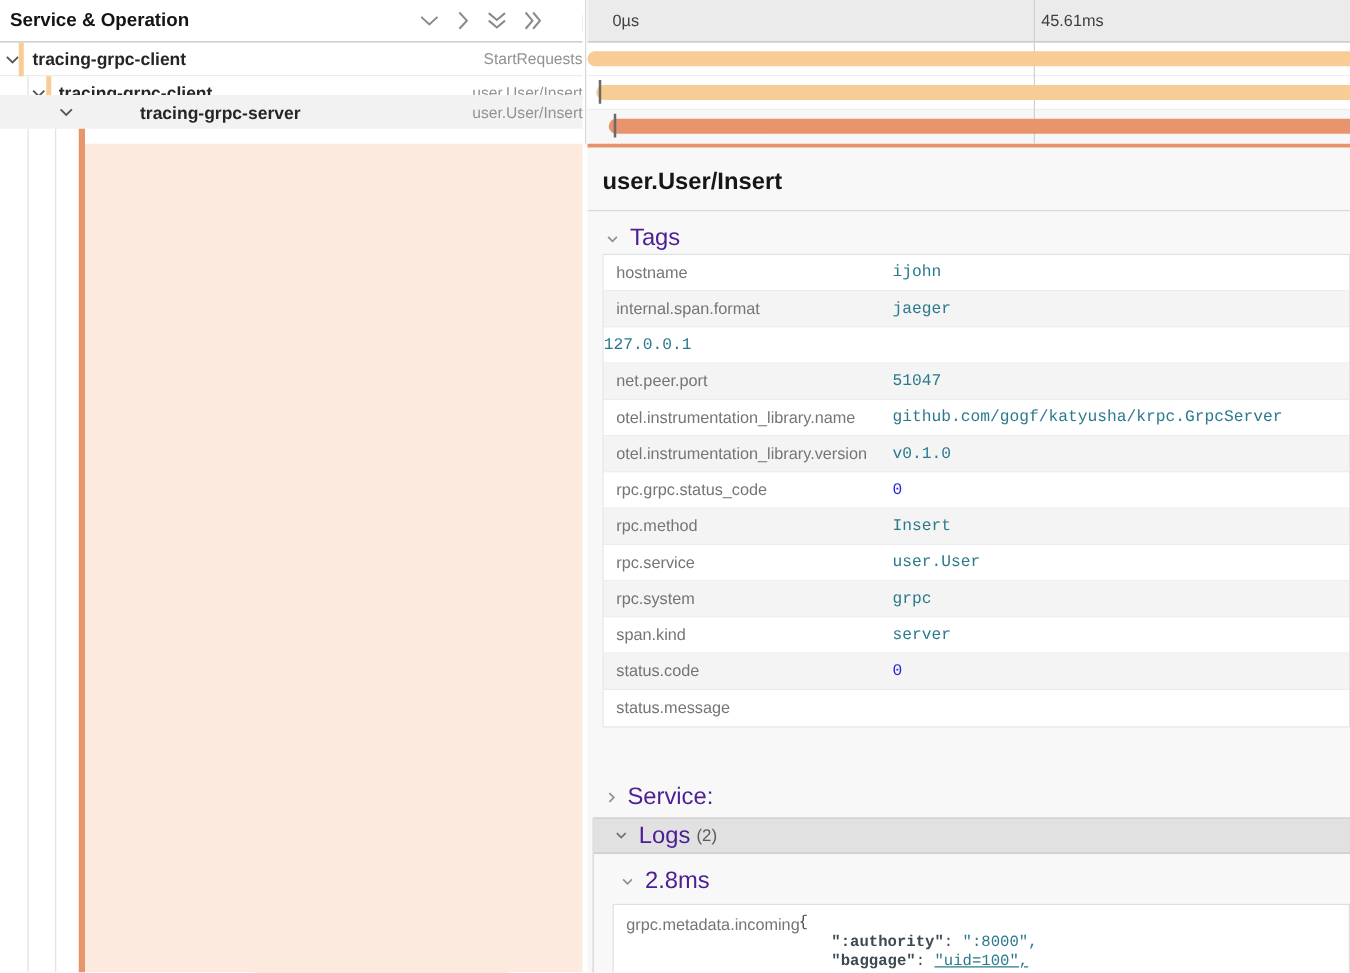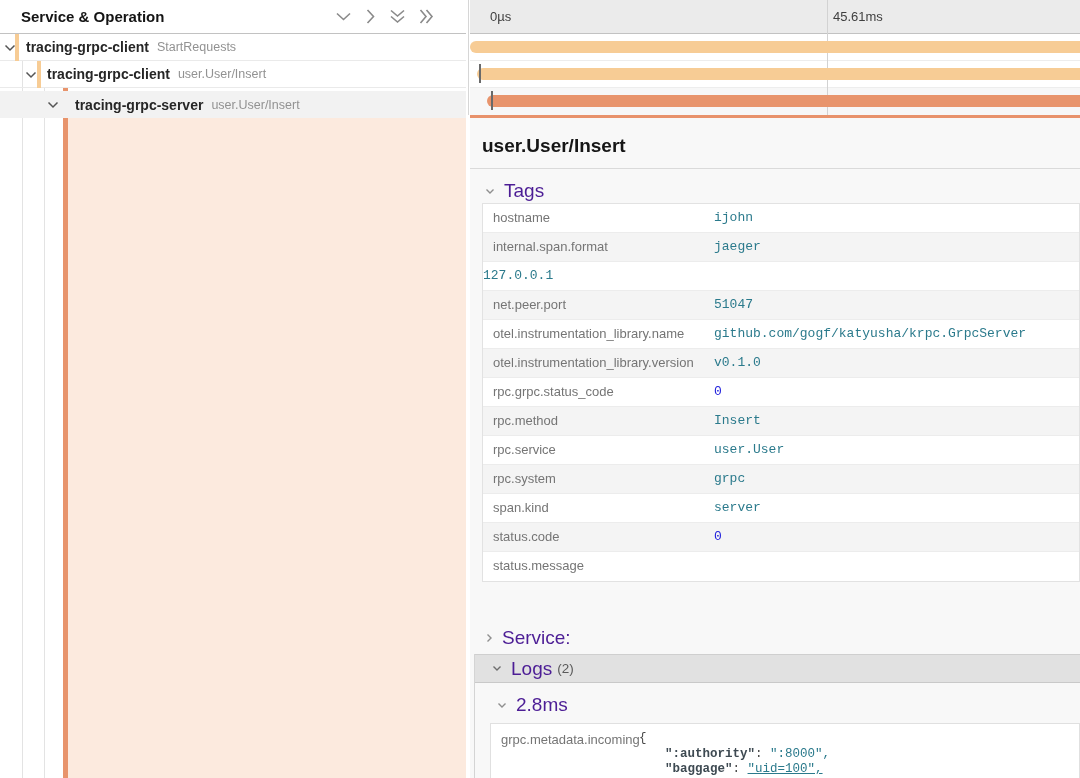--- a/index.html
+++ b/index.html
@@ -2,30 +2,30 @@
 <html><head>
 <meta charset="utf-8">
 <style>
   * { margin:0; padding:0; box-sizing:border-box; }
   body { font-family:"Liberation Sans", sans-serif; background:#fff; }
   #screen { position:relative; width:1080px; height:778px; background:#fff; overflow:hidden; }
 
   
   .left-header { position:absolute; left:0; top:0; width:466px; height:34px; background:#fff;
                  border-bottom:1px solid #c2c2c2; display:flex; align-items:center; z-index:6; }
-  .left-title  { font-size:15px; font-weight:bold; color:#141414; padding-left:21px;text-align:center; }
+  .left-title  { font-size:15px; font-weight:bold; color:#141414; padding-left:8px;text-align:center; }
   .hdr-controls{ margin-left:auto; margin-right:32px; display:flex; align-items:center; gap:13px; }
   .hdr-btn     { background:none; border:none; cursor:pointer; display:flex; align-items:center; padding:0; }
   .drag-handle { position:absolute; left:459px; top:12px; width:7px; height:14px;
                  border-left:1.5px solid #b5b5b5; border-right:1.5px solid #b5b5b5; }
   .panel-divider { position:absolute; left:468px; top:0; width:1px; height:115px; background:#d6d6d6; }
 
   .tree-row { position:absolute; left:0; width:466px; height:27px; border-bottom:1px solid #eaeaea;
-              display:flex; align-items:center; cursor:pointer; }
-  #row1 { top:34px; } #row2 { top:61px; } #row3 { top:91px; background:#f2f2f2; border-bottom:none; }
+              display:flex; align-items:center; cursor:pointer;justify-content:space-between; }
+  #row1 { top:34px; } #row2 { top:61px; } #row3 { top:76px; background:#f2f2f2; border-bottom:none;padding-left:37px; }
   .svc { font-size:14px; font-weight:bold; color:#262626; white-space:nowrap; }
   .op  { font-size:12.5px; color:#929292; margin-left:8px; white-space:nowrap; }
   .row-caret { position:absolute; top:10px; }
   .row-stripe{ position:absolute; top:0; height:27px; width:4px; }
   #row1 .row-caret{ left:4px; }  #row1 .row-stripe{ left:15px; } #row1 .svc{ margin-left:26px; }
   #row2 .row-caret{ left:25px; } #row2 .row-stripe{ left:37px; } #row2 .svc{ margin-left:47px; }
   #row3 .row-caret{ left:47px; } #row3 .svc{ margin-left:75px; }
 
   .indent-guide { position:absolute; width:1px; background:#e3e3e3; }
   #guide1 { left:22px; top:61px; height:717px; }

